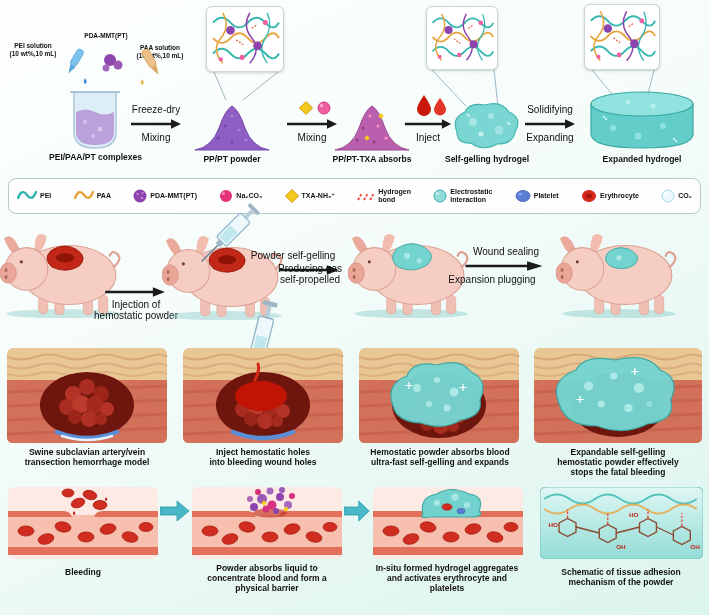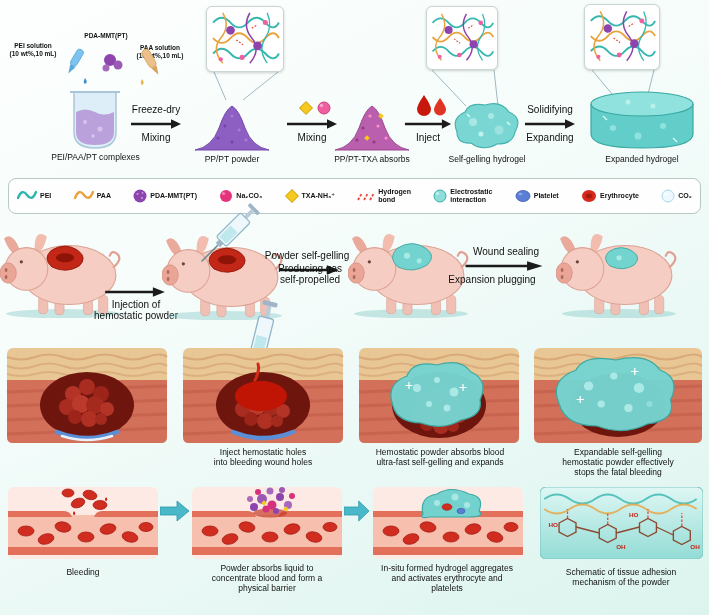--- a/index.html
+++ b/index.html
@@ -1,21 +1,21 @@
 <!DOCTYPE html>
 <html><head>
 <meta charset="utf-8">
 <style>
   html,body{margin:0;padding:0}
   .fig{position:relative;width:709px;height:615px;overflow:hidden;
        font-family:"Liberation Sans","DejaVu Sans",sans-serif;color:#111;
        background:linear-gradient(155deg,#fdfffe 0%,#f4fcfa 45%,#dcf4ee 100%)}
   .abs{position:absolute}
   .pre{white-space:pre-line}
-  .cap{font-weight:normal;font-size:8.5px;line-height:1.18;text-align:center}
+  .cap{font-weight:bold;font-size:8.5px;line-height:1.18;text-align:center}
   .lbl{font-weight:bold;font-size:6.5px;line-height:1.18;text-align:center}
   .arlb{font-weight:normal;font-size:10px;line-height:1.14;text-align:center}
   .inset{background:#ffffff;border:1px solid #c9d6d4;border-radius:6px;
          box-shadow:0 1px 3px rgba(0,0,0,.18);box-sizing:border-box;padding:2px}
   .legend{display:flex;align-items:center;justify-content:space-between;
           background:#fefefe;border:1.5px solid #b8c8c6;border-radius:8px;
           padding:0 8px;box-sizing:border-box}
   .leg-item{display:flex;align-items:center;gap:3px}
   .leg-lb{font-weight:bold;font-size:7px;line-height:1.08}
   svg{display:block}
@@ -353,21 +353,21 @@
 
   <svg class="abs" style="left:162px;top:226px" width="122" height="94" viewBox="0 0 120 92">
     <use href="#pig"></use>
     <path d="M50,26 q14,-9 27,0 q9,7 1,15 q-13,8 -27,1 q-9,-8 -1,-16 Z" fill="#c22717" stroke="#8e1408" stroke-width="0.8"></path>
     <ellipse cx="64" cy="33" rx="9" ry="4.5" fill="#8e1408"></ellipse>
   </svg>
   <svg class="abs" style="left:214px;top:196px;transform:rotate(45deg)" width="26" height="80" viewBox="0 0 24 80">
       <use href="#syr"></use>
     </svg>
 
-  <div class="abs arlb" style="left:251px;top:250px;width:112px">Powder self-gelling</div>
+  <div class="abs arlb" style="left:237px;top:250px;width:112px">Powder self-gelling</div>
   <svg class="abs" style="left:278px;top:264px" width="62" height="12" viewBox="0 0 52 12" preserveAspectRatio="none">
       <use href="#karrow"></use>
     </svg>
   <div class="abs arlb pre" style="left:262px;top:263px;width:96px">Producing gas
 self-propelled</div>
 
   <svg class="abs" style="left:348px;top:224px" width="122" height="94" viewBox="0 0 120 92">
     <use href="#pig"></use>
     <path d="M48,24 q15,-10 29,0 q10,7 1,16 q-14,9 -29,2 q-10,-9 -1,-18 Z" fill="#72d3cf" stroke="#3aa29d" stroke-width="0.8"></path>
     <circle cx="58" cy="31" r="3" fill="#a9e9e6"></circle>
@@ -426,20 +426,22 @@
     <path d="M24,56 Q14,32 40,22 Q48,6 78,12 Q108,4 120,22 Q140,30 130,52 Q136,72 108,76 Q86,88 60,78 Q30,78 24,56 Z" fill="#76d4d0" stroke="#3ba8a2" stroke-width="1.2" opacity="0.97"></path>
     <circle cx="52" cy="38" r="4.5" fill="#abe9e6"></circle>
       <circle cx="76" cy="28" r="3.5" fill="#abe9e6"></circle>
     <circle cx="100" cy="40" r="5" fill="#abe9e6"></circle>
       <circle cx="64" cy="56" r="3.5" fill="#abe9e6"></circle>
     <circle cx="90" cy="60" r="4" fill="#abe9e6"></circle>
       <circle cx="110" cy="56" r="3" fill="#8fdeda"></circle>
     <path d="M44,48 l0,7 M40.5,51.5 l7,0 M96,20 l0,7 M92.5,23.5 l7,0" stroke="#ffffff" stroke-width="1.2"></path>
   </svg>
 
+  <div class="abs cap pre" style="left:2px;top:447px;width:170px">Swine subclavian artery/vein
+transection hemorrhage model</div>
   <div class="abs cap pre" style="left:178px;top:447px;width:170px">Inject hemostatic holes
 into bleeding wound holes</div>
   <div class="abs cap pre" style="left:352px;top:447px;width:176px">Hemostatic powder absorbs blood
 ultra-fast self-gelling and expands</div>
   <div class="abs cap pre" style="left:530px;top:447px;width:176px">Expandable self-gelling
 hemostatic powder effectively
 stops the fatal bleeding</div>
 
   <svg class="abs" style="left:8px;top:487px" width="150" height="72" viewBox="0 0 150 72">
     <use href="#vessel"></use>

